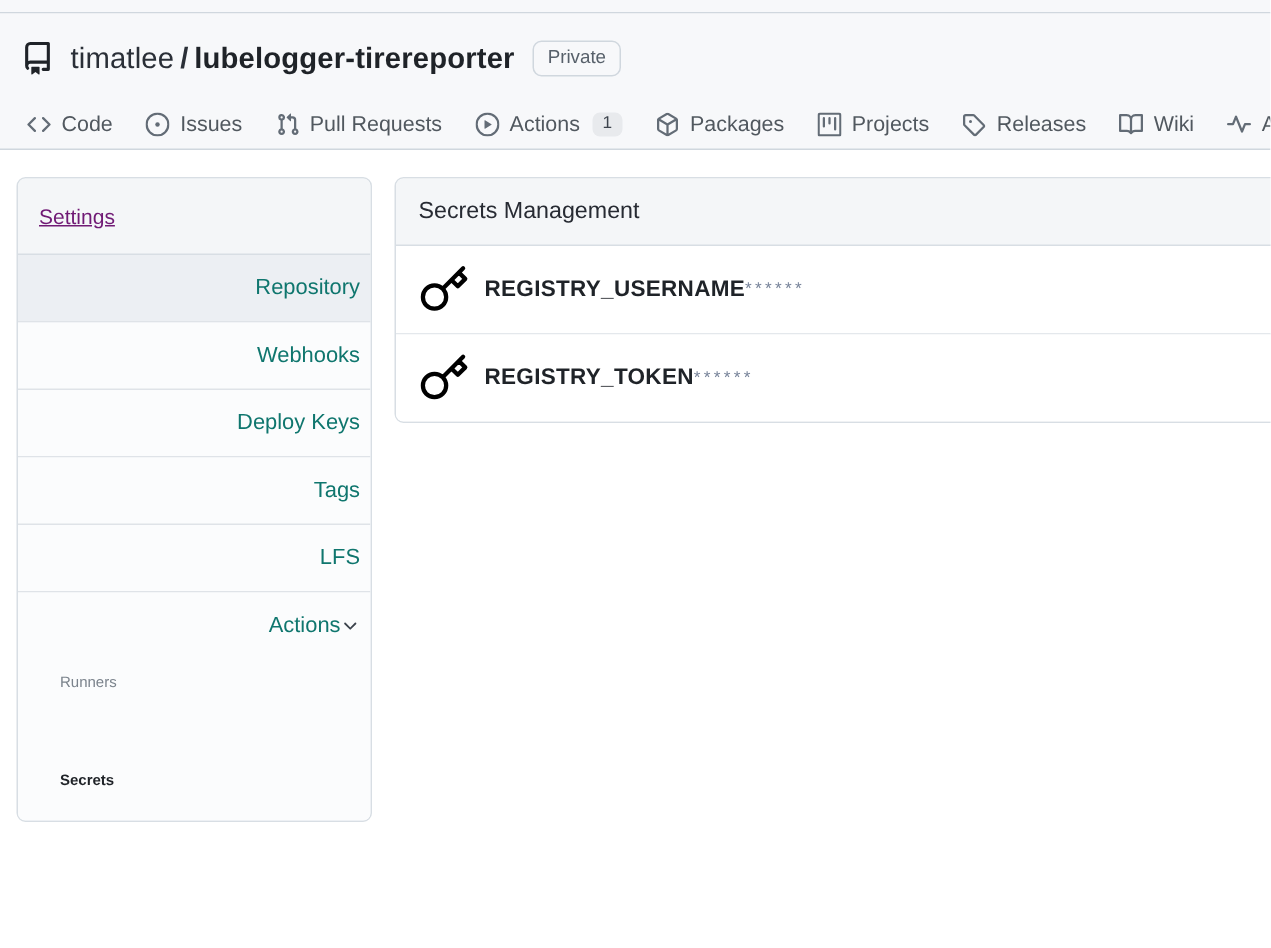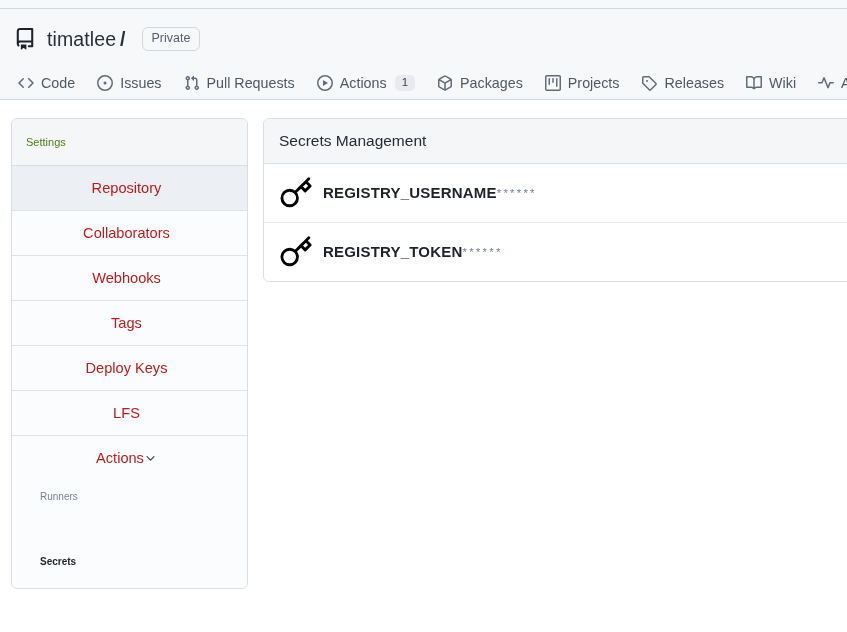--- a/index.html
+++ b/index.html
@@ -128,37 +128,38 @@
     width: 237px;
     flex: none;
     border: 1px solid #d8dee4;
     border-radius: 6px;
     overflow: hidden;
     background: #fbfcfd;
     box-sizing: border-box;
   }
   .side-head {
     padding: 17px 0 17px 14px;
-    font-size: 11px;
-    color: #4d7c0f;
+    font-size: 14px;
+    color: #701a75;
     background: #f4f6f8;
     border-bottom: 1px solid #d8dee4;
     box-sizing: border-box;
+    text-decoration: underline;
   }
   .side-item {
-    padding: 14px 20px 14px 14px;
+    padding: 14px 7px 14px 14px;
     font-size: 14.6px;
-    color: #b91c1c;
+    color: #0f766e;
     border-bottom: 1px solid #dfe3e8;
     background: #fbfcfd;
     cursor: pointer;
     box-sizing: border-box;
     display: flex;
     align-items: center;
-    justify-content: center;
+    justify-content: flex-end;
   }
   .side-item.active-bg {
     background: #eceff3;
   }
   .side-item.no-border {
     border-bottom: none;
   }
   .chevron {
     width: 13px;
     height: 13px;
@@ -248,20 +249,21 @@
 <div class="top-strip"></div>
 
 <div class="repo-header">
 
   <div class="repo-title-row">
     <svg class="repo-icon" viewBox="0 0 16 16" fill="currentColor" aria-hidden="true">
       <path d="M2 2.5A2.5 2.5 0 0 1 4.5 0h8.75a.75.75 0 0 1 .75.75v12.5a.75.75 0 0 1-.75.75h-2.5a.75.75 0 0 1 0-1.5h1.75v-2h-8a1 1 0 0 0-.714 1.7.75.75 0 1 1-1.072 1.05A2.495 2.495 0 0 1 2 11.5Zm10.5-1h-8a1 1 0 0 0-1 1v6.708A2.486 2.486 0 0 1 4.5 9h8ZM5 12.25a.25.25 0 0 1 .25-.25h3.5a.25.25 0 0 1 .25.25v3.25a.25.25 0 0 1-.4.2l-1.45-1.087a.25.25 0 0 0-.3 0L5.4 15.7a.25.25 0 0 1-.4-.2Z"></path>
     </svg>
     <span class="repo-owner">timatlee</span>
     <span class="repo-slash">/</span>
+    <span class="repo-name">lubelogger-tirereporter</span>
     <span class="private-badge">Private</span>
   </div>
 
   <div class="repo-nav">
 
     <div class="nav-item">
       <svg class="nav-ico" viewBox="0 0 16 16" fill="currentColor">
           <path d="m11.28 3.22 4.25 4.25a.75.75 0 0 1 0 1.06l-4.25 4.25a.749.749 0 0 1-1.275-.326.749.749 0 0 1 .215-.734L13.94 8l-3.72-3.72a.749.749 0 0 1 .326-1.275.749.749 0 0 1 .734.215Zm-6.56 0a.751.751 0 0 1 1.042.018.751.751 0 0 1 .018 1.042L2.06 8l3.72 3.72a.749.749 0 0 1-.326 1.275.749.749 0 0 1-.734-.215L.47 8.53a.75.75 0 0 1 0-1.06Z"></path>
         </svg>
       <span>Code</span>
@@ -331,35 +333,32 @@
 <div class="page-body">
 
   <div class="sidebar">
 
     <div class="side-head">Settings</div>
 
     <div class="side-item active-bg">
       <span>Repository</span>
     </div>
 
-    <div class="side-item">
-      <span>Collaborators</span>
-    </div>
 
     <div class="side-item">
       <span>Webhooks</span>
     </div>
 
 
     <div class="side-item">
+      <span>Deploy Keys</span>
+    </div>
+
+    <div class="side-item">
       <span>Tags</span>
-    </div>
-
-    <div class="side-item">
-      <span>Deploy Keys</span>
     </div>
 
     <div class="side-item">
       <span>LFS</span>
     </div>
 
     <div class="side-item no-border">
       <span>Actions</span>
       <svg class="chevron" viewBox="0 0 16 16" fill="currentColor">
           <path d="M12.78 5.22a.749.749 0 0 1 0 1.06l-4.25 4.25a.749.749 0 0 1-1.06 0L3.22 6.28a.749.749 0 1 1 1.06-1.06L8 8.939l3.72-3.719a.749.749 0 0 1 1.06 0Z"></path>

